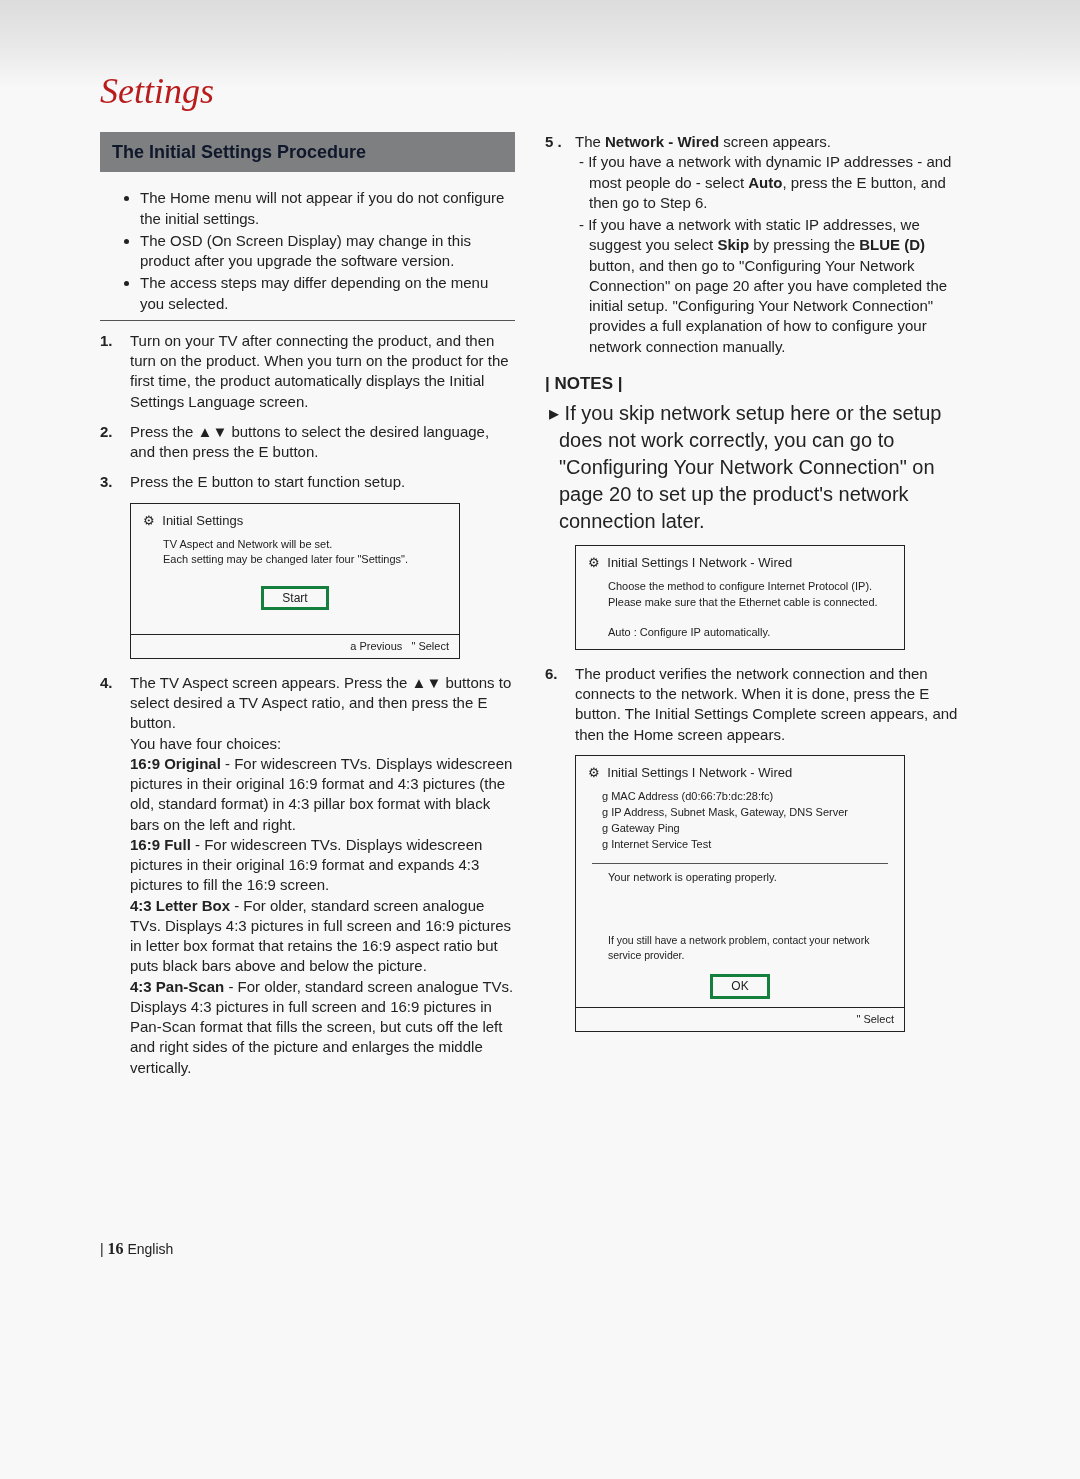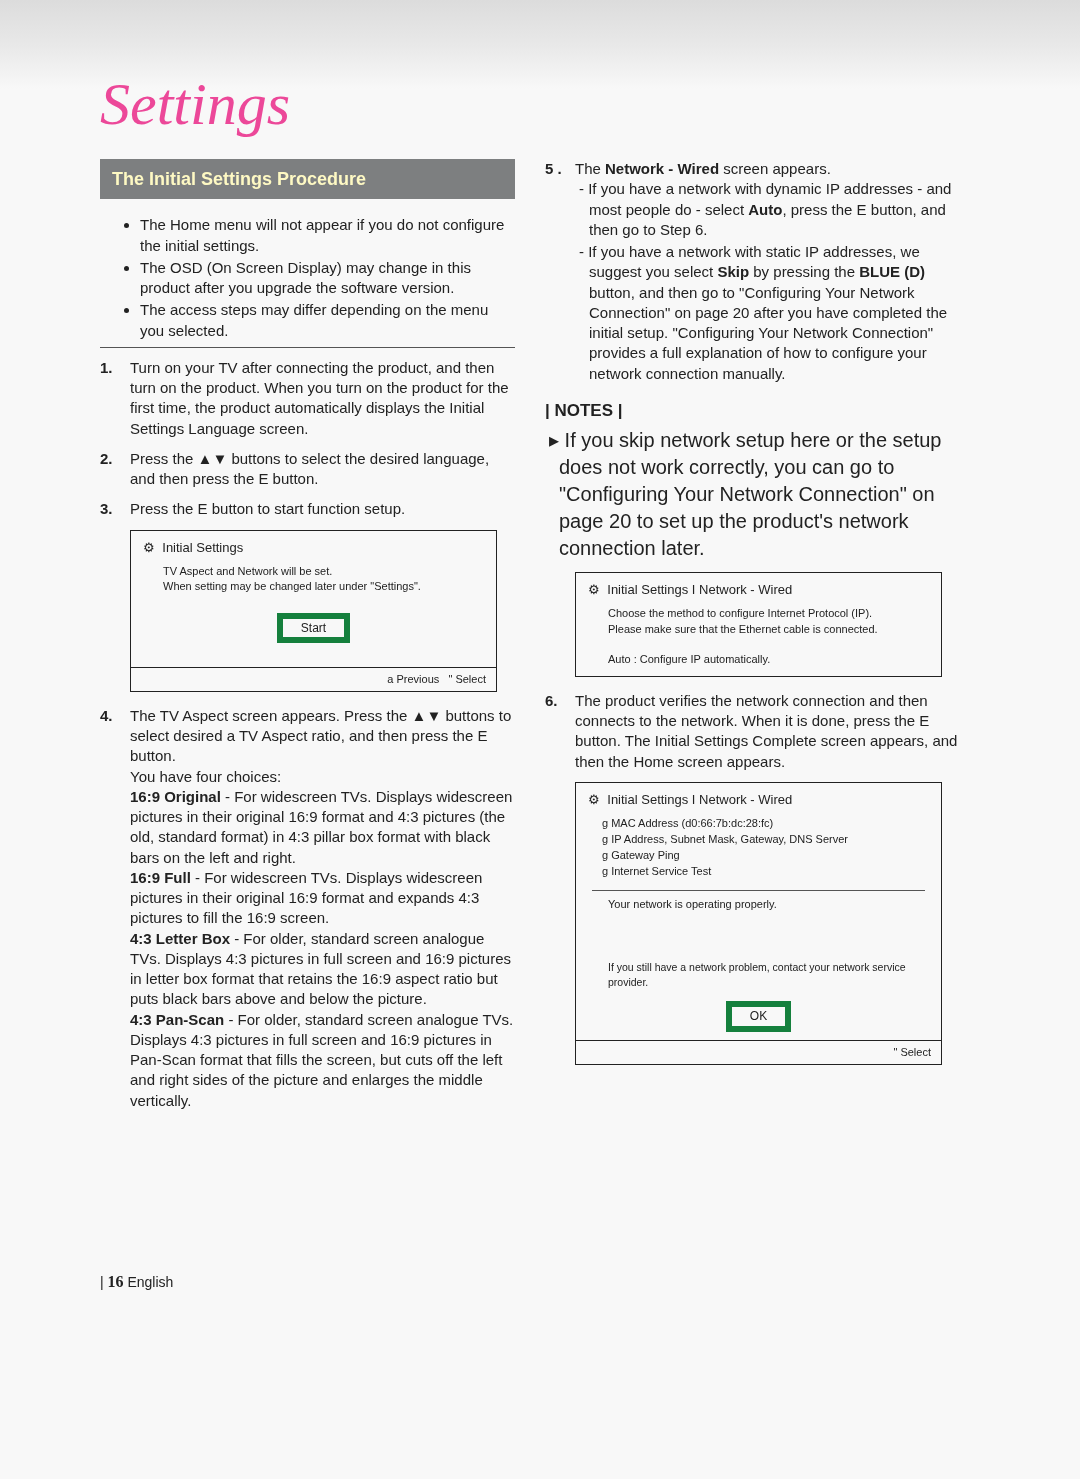--- a/index.html
+++ b/index.html
@@ -13,63 +13,63 @@
   }
   .page {
     position: absolute;
     left: 100px;
     top: 70px;
     width: 860px;
   }
   .main-title {
     font-style: italic;
     font-weight: 400;
-    font-size: 60px;
-    color: #ec4899;
+    font-size: 36px;
+    color: #b91c1c;
     margin-bottom: 20px;
     font-family: "Times New Roman", serif;
   }
   .columns {
     display: flex;
     gap: 30px;
   }
   .col { width: 420px; font-size: 15px; line-height: 1.35; }
   .section-bar {
     background: #7d7f80;
-    color: #fef9c3;
+    color: #0f172a;
     font-weight: bold;
     padding: 8px 12px;
     font-size: 18px;
     margin-bottom: 16px;
   }
   ul.bullets { list-style: disc; padding-left: 40px; margin-bottom: 6px; }
   ul.bullets li { margin-bottom: 2px; }
   hr.thin { border: none; border-top: 1px solid #555; margin: 6px 0 10px 0; }
   ol.steps { list-style: none; padding-left: 0; }
   ol.steps > li { display: flex; margin-bottom: 10px; }
   ol.steps > li .num { width: 30px; font-weight: bold; flex-shrink: 0; }
   ol.steps > li .body { flex: 1; }
   .dashlist { list-style: none; padding-left: 0; }
   .dashlist li { padding-left: 14px; text-indent: -10px; margin-bottom: 2px; }
   .dashlist li::before { content: "- "; }
   .bold { font-weight: bold; }
   .screenbox {
     border: 1px solid #222;
     margin: 10px 0 14px 30px;
-    width: 367px;
+    width: 330px;
     font-size: 12px;
     position: relative;
   }
   .sb-head { padding: 8px 10px 4px 12px; font-size: 13px; }
   .sb-head .gear { display: inline-block; margin-right: 4px; }
   .sb-body { padding: 4px 18px 8px 32px; font-size: 11px; line-height: 1.4; }
   .sb-btn-row { text-align: center; padding: 10px 0 24px 0; }
   .sb-btn {
     display: inline-block;
-    border: 6px solid #15803d;
+    border: 3px solid #15803d;
     padding: 1px 18px;
     font-size: 12px;
     margin: 0 6px;
   }
   .sb-foot {
     border-top: 1px solid #222;
     font-size: 11px;
     text-align: right;
     padding: 4px 10px;
   }
@@ -121,21 +121,21 @@
         </li>
       </ol>
 
       <div class="screenbox">
         <div class="sb-head">
           <span class="gear">⚙</span>
           <span>Initial Settings</span>
         </div>
         <div class="sb-body">
           <div>TV Aspect and Network will be set.</div>
-          <div>When setting may be changed later under "Settings".</div>
+          <div>Each setting may be changed later four "Settings".</div>
         </div>
         <div class="sb-btn-row">
           <span class="sb-btn">Start</span>
         </div>
         <div class="sb-foot">
           <span>a  Previous</span>
           &nbsp;
           <span>"   Select</span>
         </div>
       </div>

